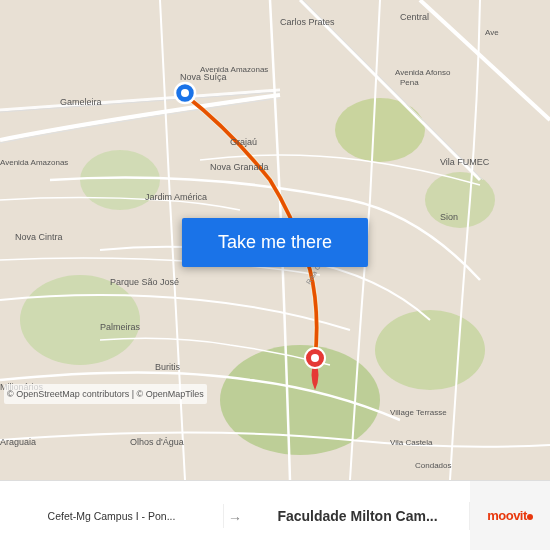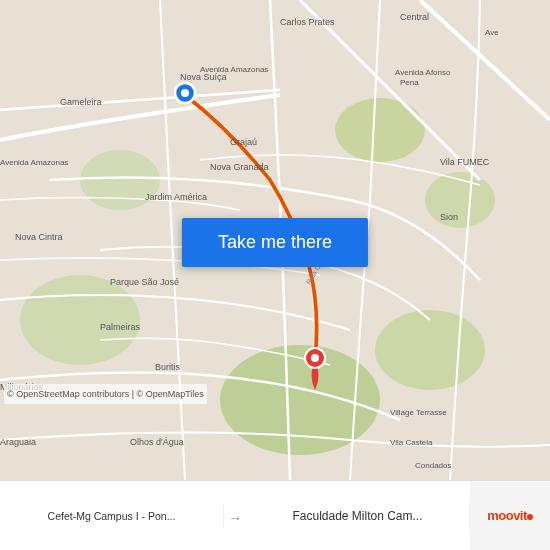--- a/index.html
+++ b/index.html
@@ -123,26 +123,27 @@
     }
 
     .bottom-arrow {
       font-size: 14px;
       color: #888;
       flex-shrink: 0;
     }
 
     .bottom-to {
       flex: 1;
-      font-size: 12px;
+      font-size: 14px;
       color: #333;
       text-align: center;
       overflow: hidden;
       text-overflow: ellipsis;
       white-space: nowrap;
+      font-weight: bold;
     }
   </style>
 </head>
 <body>
 
 <div id="map-container">
   <svg id="map-svg" viewBox="0 0 550 480" xmlns="http://www.w3.org/2000/svg">
 
     <rect width="550" height="480" fill="#e8e0d4"></rect>
 

